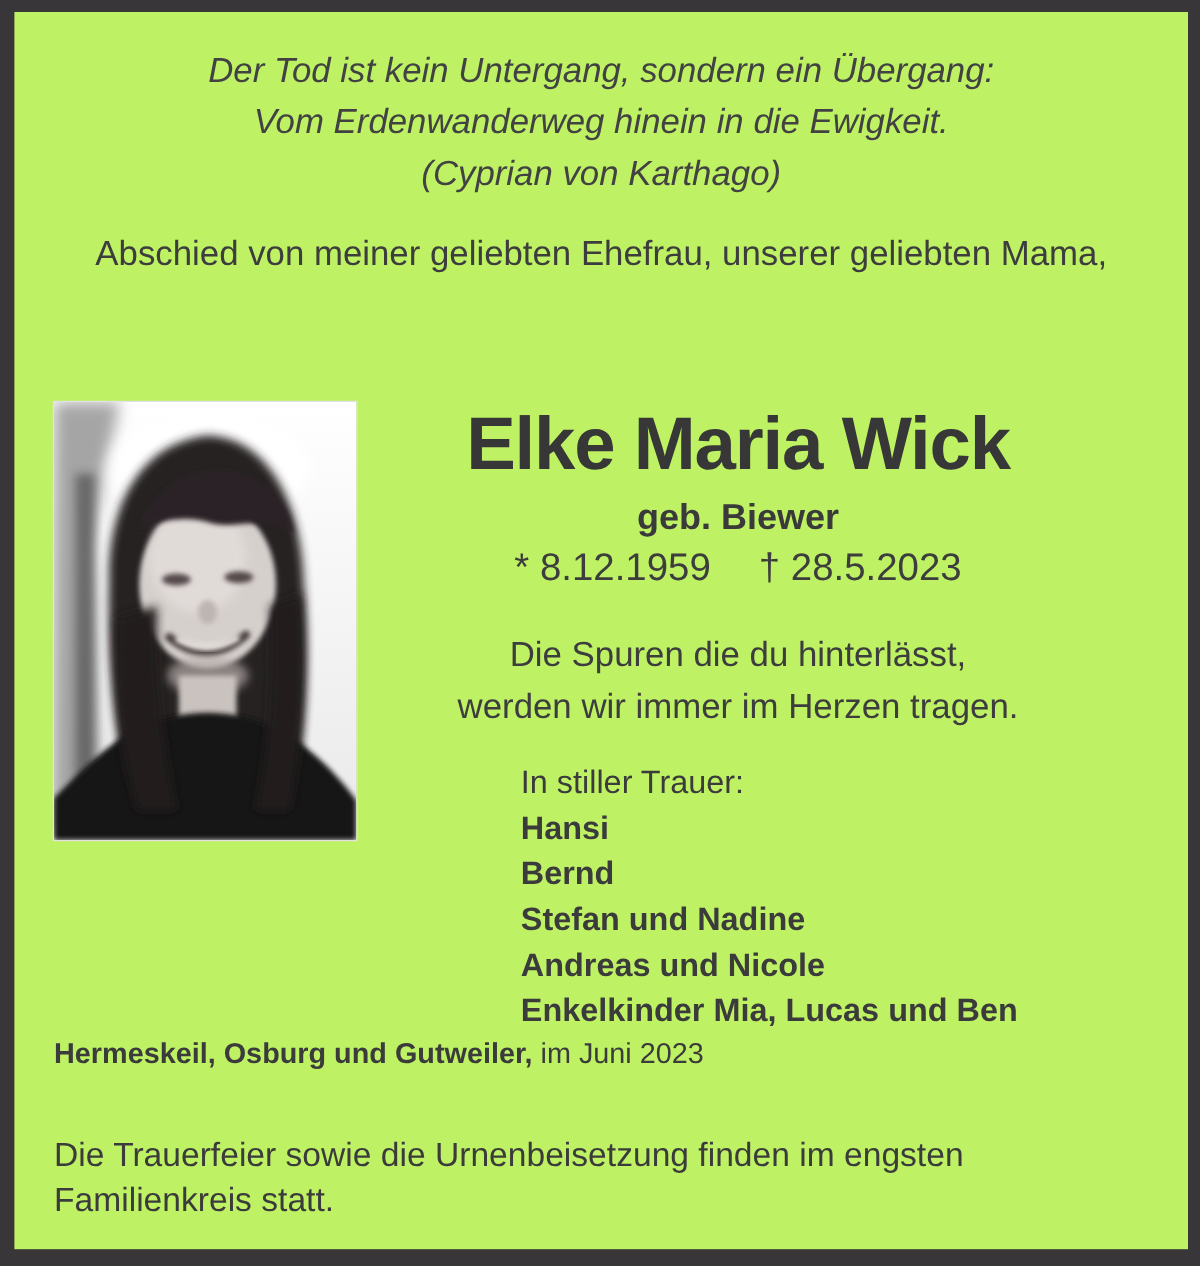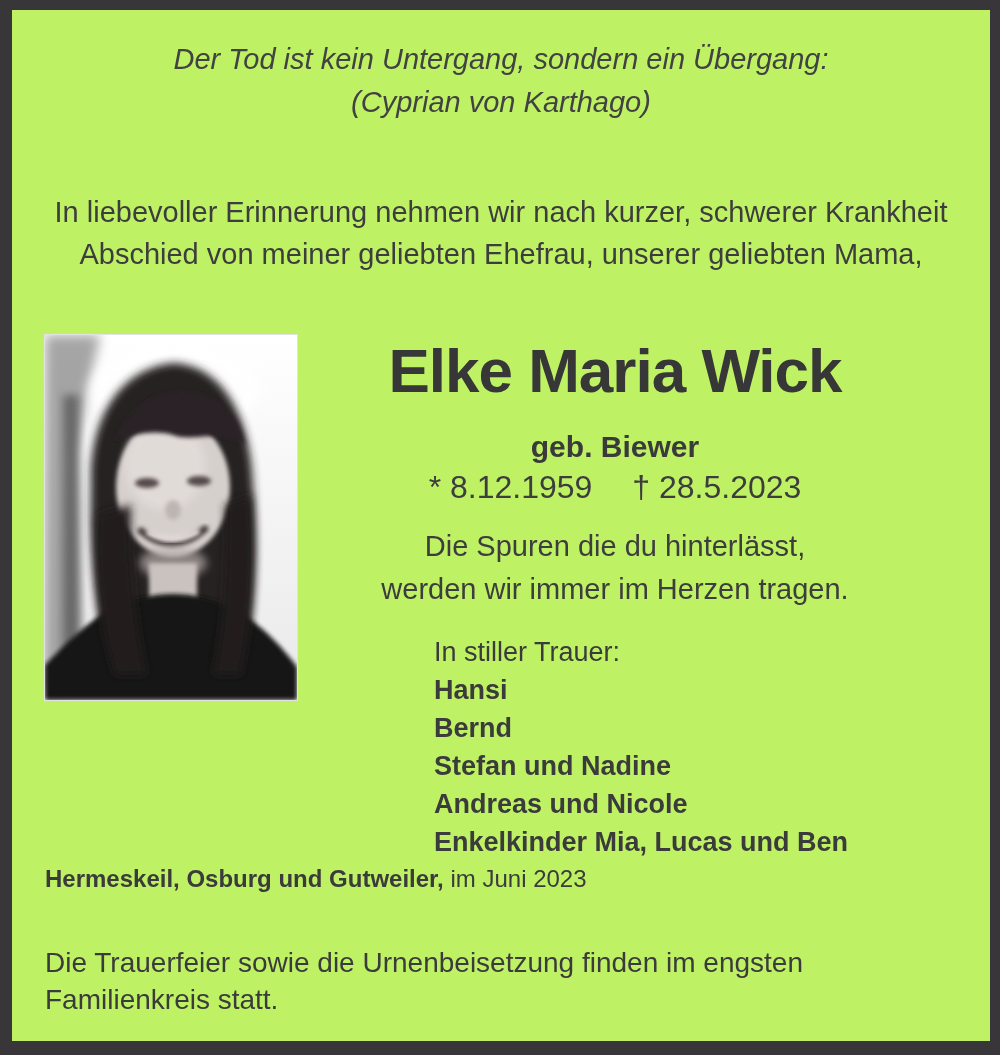--- a/index.html
+++ b/index.html
@@ -27,21 +27,21 @@
     position:absolute;left:33px;top:325px;width:252px;height:365px;
     outline:1px solid #e2e2e2;
   }
   .photo svg{display:block;width:100%;height:100%;}
   .namecol{
     position:absolute;left:288px;top:330px;width:630px;text-align:center;
   }
   .name{
     font-size:62px;font-weight:700;line-height:1;color:#373737;letter-spacing:-1px;
   }
-  .gebname{font-size:30px;font-weight:700;margin-top:28px;color:#3a3a3a;}
+  .gebname{font-size:30px;font-weight:700;margin-top:13px;color:#3a3a3a;}
   .dates{
     font-size:32px;margin-top:5px;display:flex;justify-content:center;gap:40px;color:#3d3d3d;
   }
   .epitaph{
     position:absolute;top:515px;left:288px;width:630px;text-align:center;
     font-size:29px;line-height:43px;color:#3d3d3d;
   }
   .trauer{
     position:absolute;left:422px;top:623px;font-size:27px;line-height:38px;color:#3b3b3b;
   }
@@ -54,25 +54,25 @@
     position:absolute;left:33px;top:934px;font-size:28px;line-height:37px;color:#3b3b3b;
   }
 </style>
 </head>
 <body>
 
 <div class="paper">
 
   <div class="quote centered">
     <div>Der Tod ist kein Untergang, sondern ein Übergang:</div>
+    <div>Vom Erdenwanderweg hinein in die Ewigkeit.</div>
     <div>(Cyprian von Karthago)</div>
   </div>
 
   <div class="intro centered">
-    <div>In liebevoller Erinnerung nehmen wir nach kurzer, schwerer Krankheit</div>
     <div>Abschied von meiner geliebten Ehefrau, unserer geliebten Mama,</div>
   </div>
 
   <div class="photo">
     <svg viewBox="0 0 252 365" xmlns="http://www.w3.org/2000/svg" preserveAspectRatio="none">
       <defs>
         <linearGradient id="bg" x1="0" y1="0" x2="0" y2="1">
           <stop offset="0" stop-color="#ffffff"></stop>
           <stop offset="1" stop-color="#e9e9e9"></stop>
         </linearGradient>

